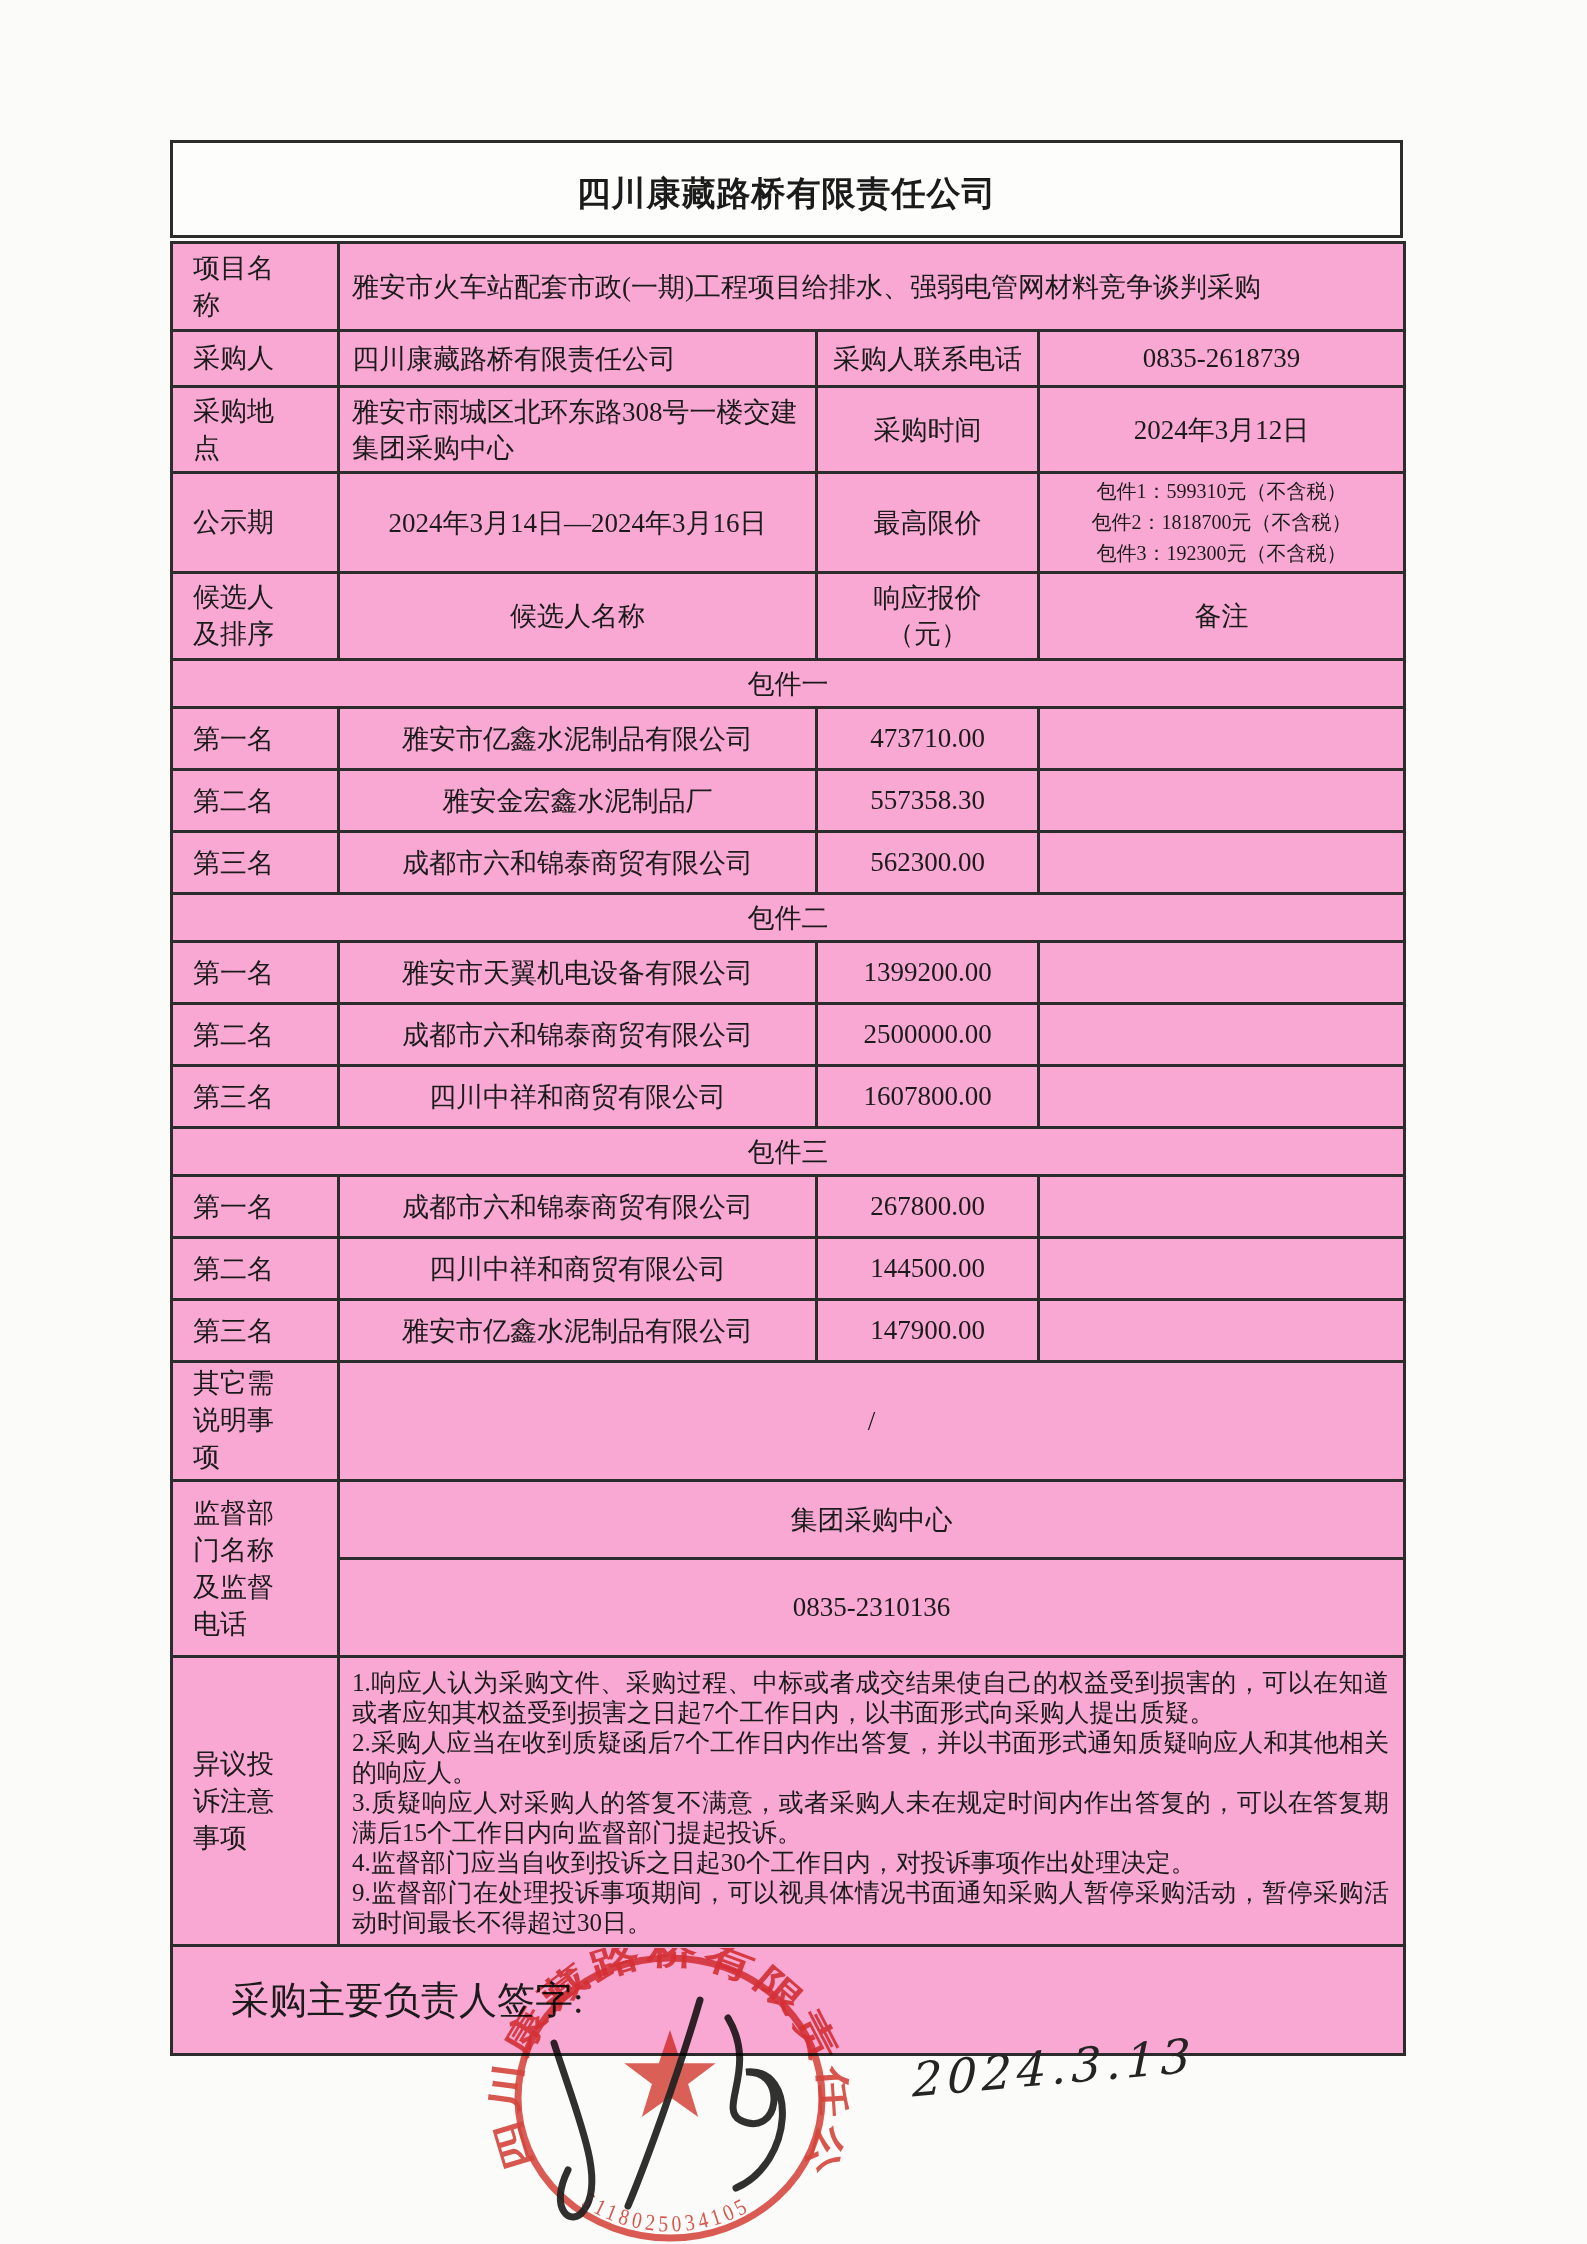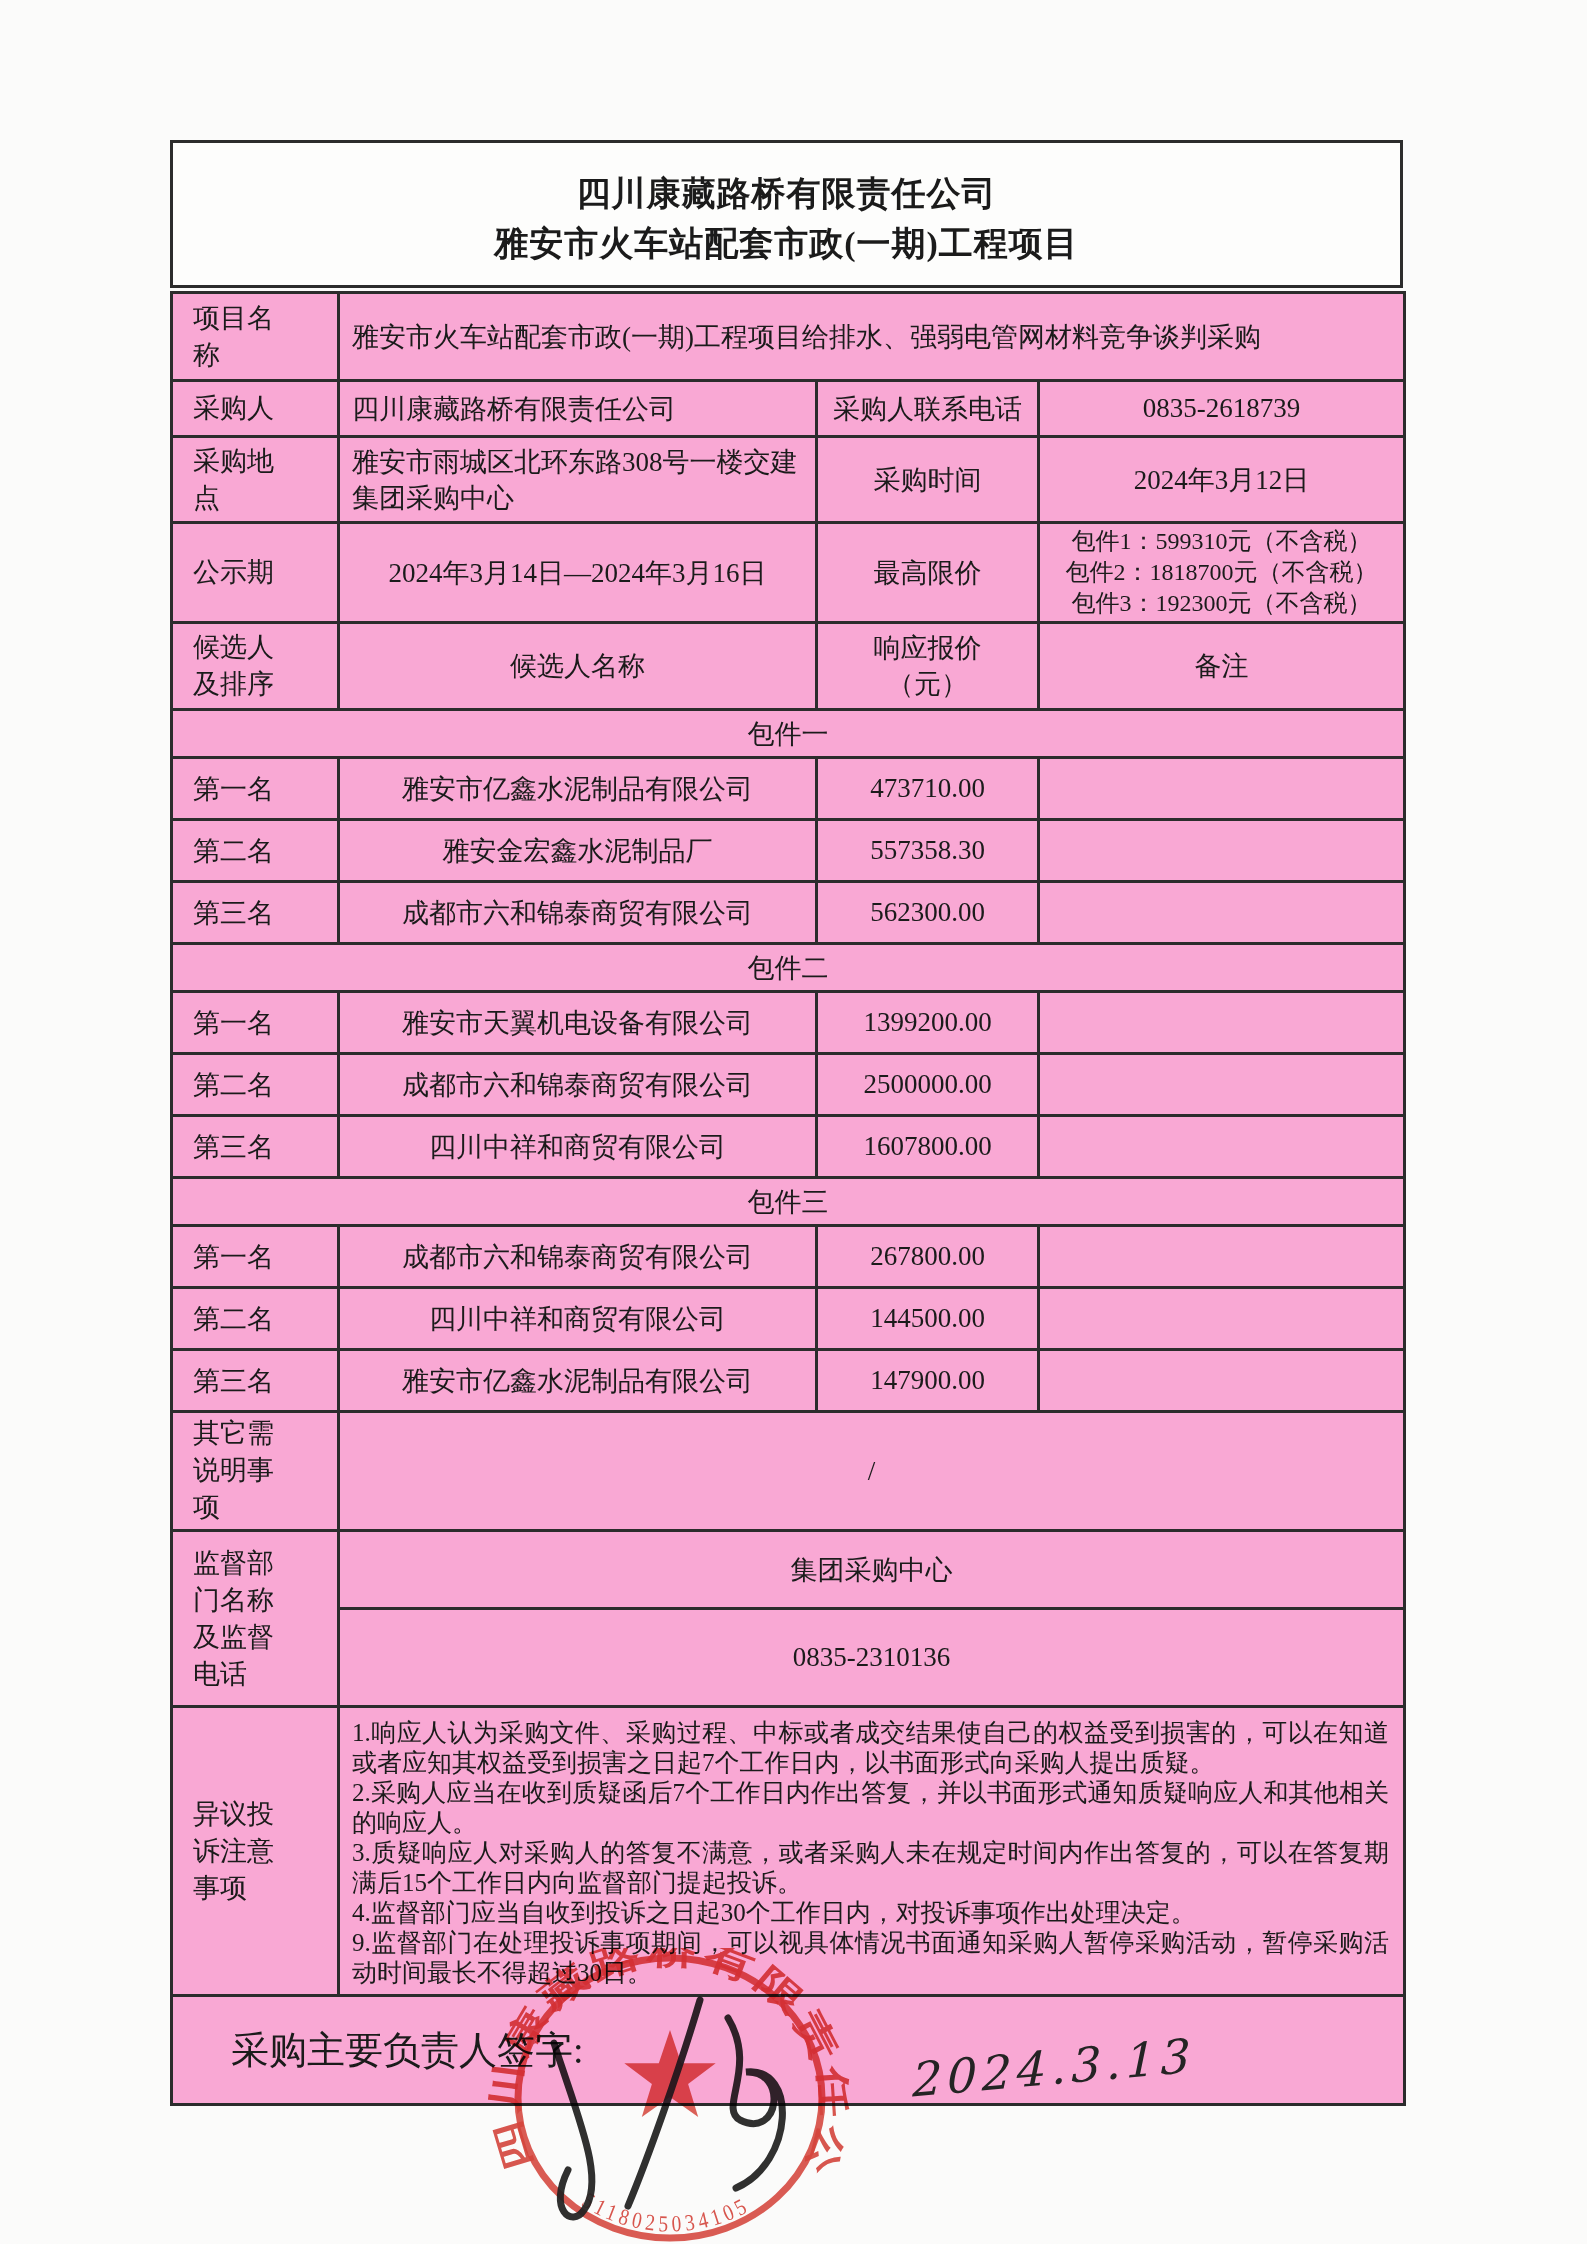--- a/index.html
+++ b/index.html
@@ -15,21 +15,21 @@
     padding:26px 0 16px;text-align:center;background:#fdfdfc;
   }
   .titleblock .t{font-size:34px;font-weight:bold;line-height:50px;letter-spacing:1px;}
   table.grid{border-collapse:collapse;table-layout:fixed;width:100%;margin-top:3px;background:#f9a8d4;}
   td{border:3px solid #2c2c2c;font-size:27px;vertical-align:middle;padding:3px 8px;overflow:hidden;}
   td.lbl{padding-left:20px;}
   .w3{display:inline-block;width:3em;line-height:37px;}
   .c{text-align:center;margin-top:48px;}
   .l{text-align:left;padding-left:12px;}
   td.toplbl{vertical-align:top;padding-top:2px;}
-  .pricecell{font-size:24px;text-align:center;padding:2px 2px;}
+  .pricecell{font-size:20px;text-align:center;padding:2px 2px;}
   .pricecell div{line-height:31px;white-space:nowrap;}
   .hdr2 div{line-height:36px;}
   .objcell{font-size:25px;line-height:30px;text-align:justify;padding:6px 14px 6px 12px;vertical-align:top;padding-top:10px;}
   .sigcell{padding-left:58px;font-size:38px;}
   .band-td{text-align:center;font-size:27px;}
   .num{letter-spacing:0px;}
   
   .stamp{position:absolute;left:488px;top:1948px;width:364px;height:306px;z-index:6;mix-blend-mode:multiply;}
   .handdate{
     position:absolute;left:912px;top:2040px;z-index:7;
@@ -37,21 +37,20 @@
     transform:rotate(-5deg) skewX(-6deg);font-family:"DejaVu Serif","Liberation Serif",serif;
   }
 </style>
 </head>
 <body>
 
 <div class="sheet">
 
   <div class="titleblock">
     <div class="t">四川康藏路桥有限责任公司</div>
-    <div class="t">雅安市火车站配套市政(一期)工程项目</div>
   </div>
 
   <table class="grid">
     <colgroup>
         <col style="width:167px">
         <col style="width:478px">
         <col style="width:222px">
         <col style="width:366px">
       </colgroup>
 

